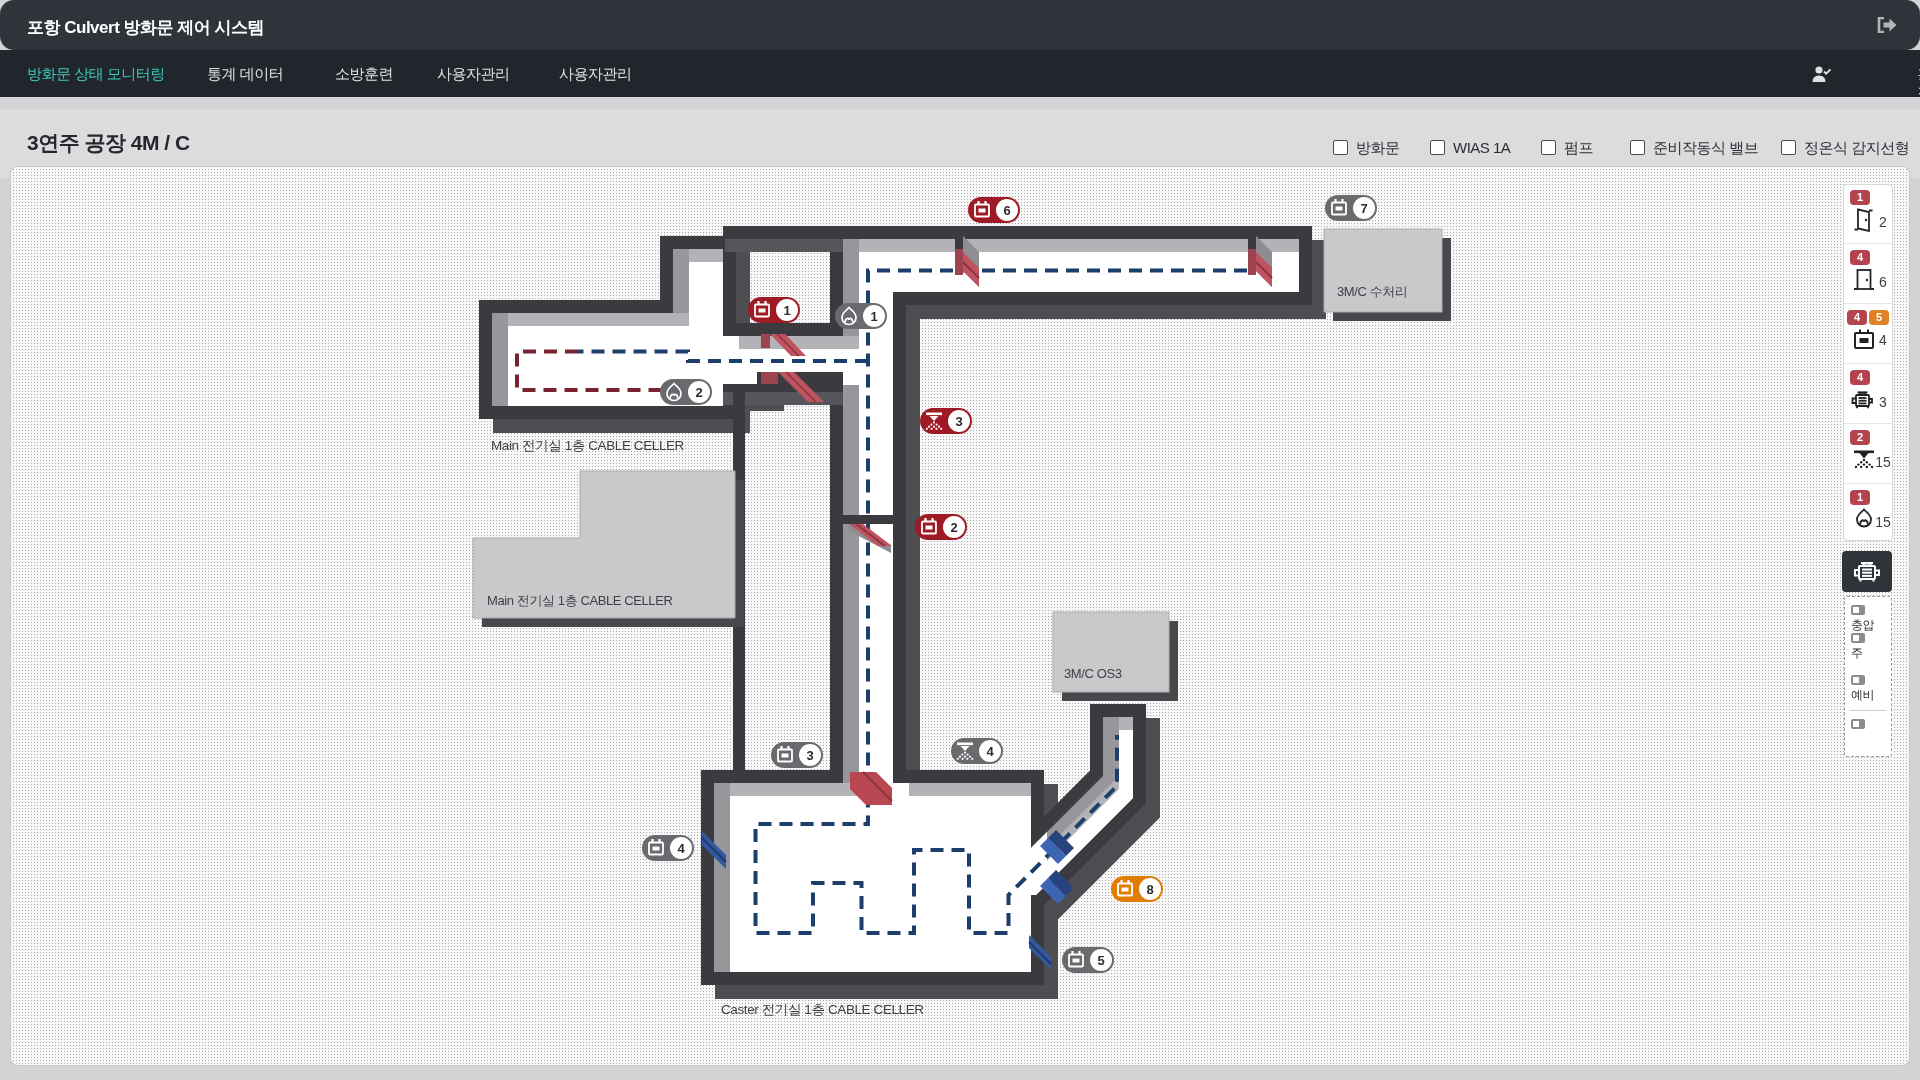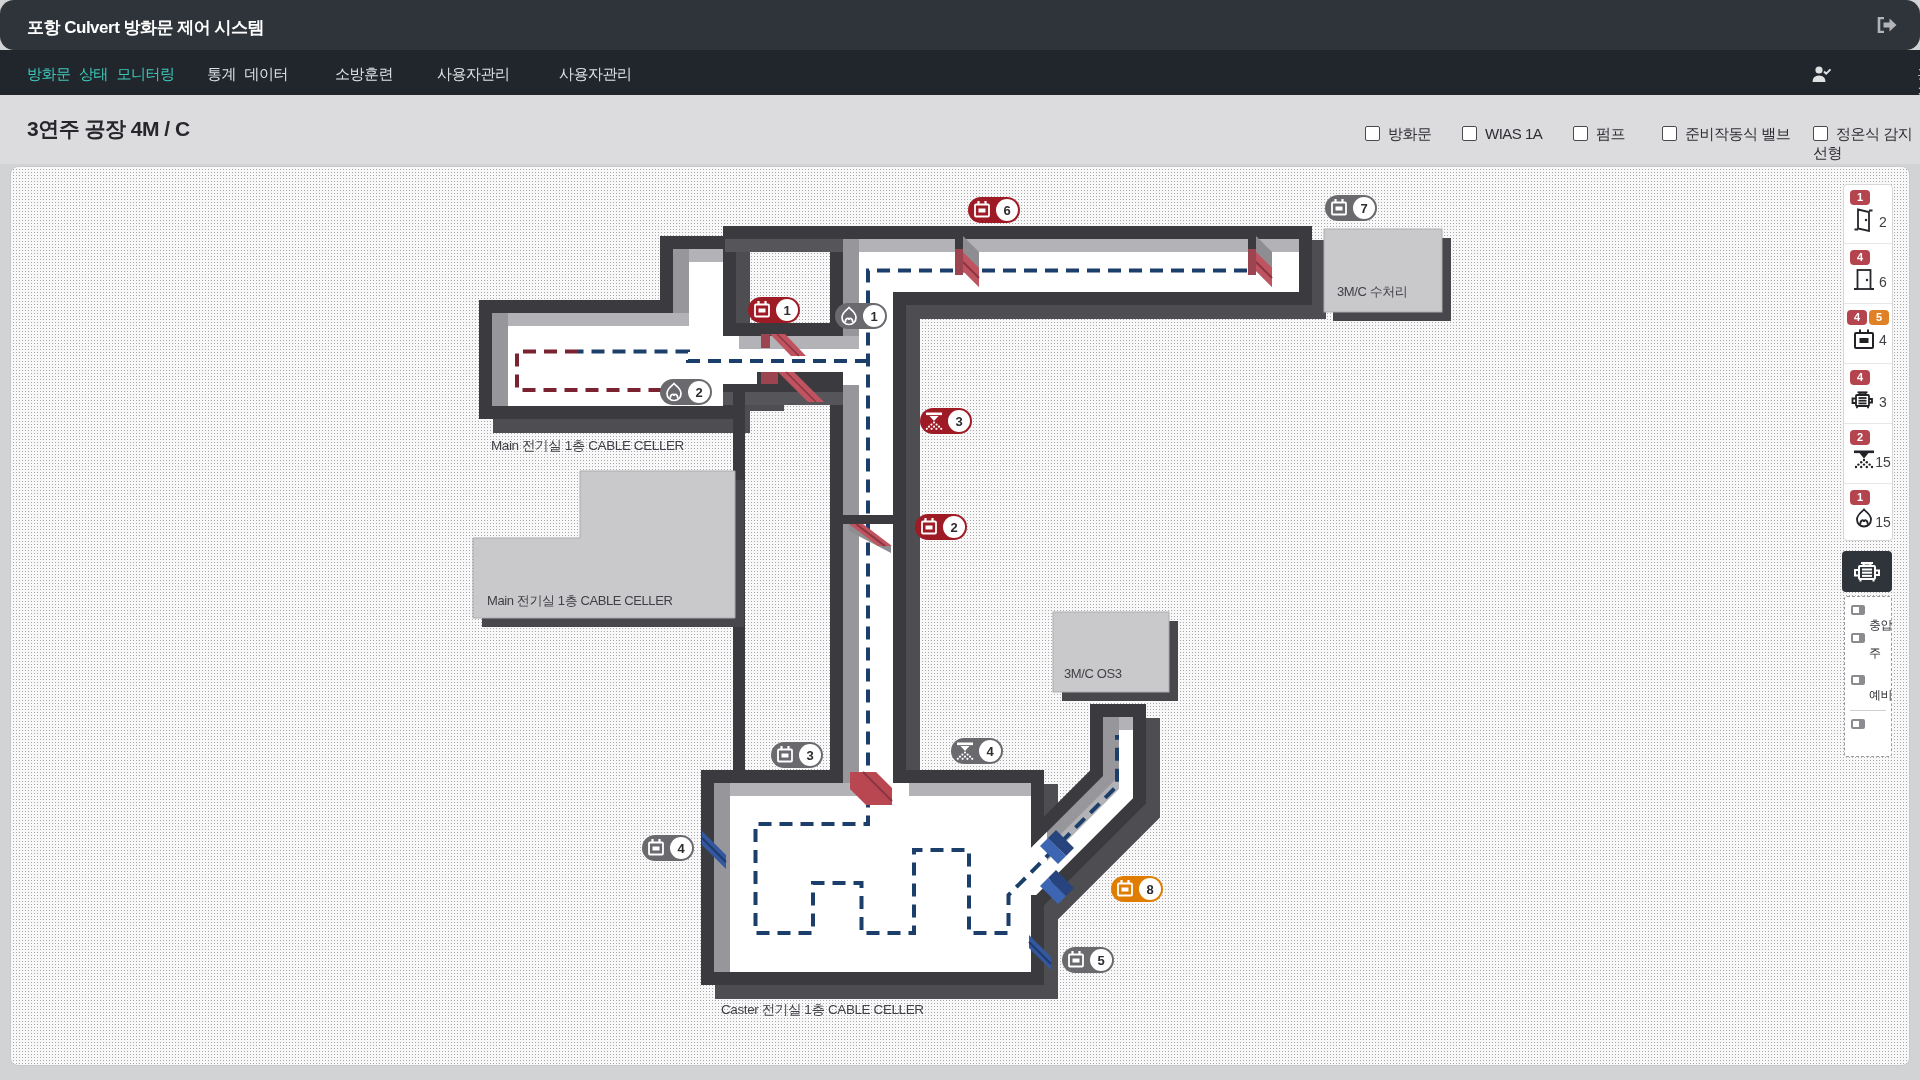--- a/index.html
+++ b/index.html
@@ -1,24 +1,24 @@
 <!DOCTYPE html>
 <html lang="ko"><head>
 <meta charset="utf-8">
 <style>
   * { margin:0; padding:0; box-sizing:border-box; }
   html,body { width:1920px; height:1080px; overflow:hidden; background:#d2d3d5;
     font-family:"Liberation Sans", sans-serif; }
   .hdr { position:absolute; left:0; top:0; width:1920px; height:50px; background:#2e343a;border-radius:14px; }
   .hdr .title { position:absolute; left:27px; top:16px; font-size:17px; font-weight:bold; color:#fff; letter-spacing:-0.5px;}
   .nav { position:absolute; left:0; top:50px; width:1920px; height:47px; background:#21262c; }
-  .nav .tab { position:absolute; top:15px; font-size:15px; color:#dfe1e3; letter-spacing:-0.5px;font-family:Liberation Mono, monospace;}
+  .nav .tab { position:absolute; top:15px; font-size:15px; color:#dfe1e3; letter-spacing:-0.5px;}
   .nav .tab.act { color:#3fc8ba; }
-  .strip { position:absolute; left:0; top:95px; width:1920px; height:69px; background:#dcdcdf; }
-  .cbrow { position:absolute; top:30px; height:16px; font-size:15px; color:#2e2e33; letter-spacing:-0.5px;margin-left:32px;}
+  .strip { position:absolute; left:0; top:109px; width:1920px; height:69px; background:#dcdcdf; }
+  .cbrow { position:absolute; top:30px; height:16px; font-size:15px; color:#2e2e33; letter-spacing:-0.5px;}
   .cb { display:inline-block; width:15px; height:15px; border:1.6px solid #4a4a50; border-radius:2px; background:#fff; vertical-align:-2px; margin-right:8px;}
   .panel { position:absolute; left:10px; top:166px; width:1900px; height:900px; background:#f8f8f9; border:1px solid #c9c9cc; border-radius:8px;
     background-image: radial-gradient(circle, #a8a8ac 0.8px, rgba(0,0,0,0) 0.8px);
     background-size: 3px 3px; background-position: 1px 1px; }
   svg text { font-family:"Liberation Sans", sans-serif; }
 </style>
 </head>
 <body>
 <div class="hdr">
   <div class="title">포항 Culvert 방화문 제어 시스템</div>
@@ -296,21 +296,21 @@
 
 </svg>
 <style>
  .lgp { position:absolute; left:1843px; top:184px; width:50px; height:357px; background:#fff; border:1px solid #d8d8db; border-radius:4px; }
  .lgi { position:absolute; left:0; width:48px; height:59px; border-bottom:1px solid #e8e8ea; }
  .lgi:last-child { border-bottom:none; }
  .lbadge { position:absolute; top:5px; width:20px; height:15px; border-radius:4px; background:#b4454f; color:#fff; font-size:11px; font-weight:bold; text-align:center; line-height:15px; }
  .lcount { position:absolute; left:31px; top:29px; width:16px; font-size:14px; color:#3f3f44; text-align:center; }
  .tgl { position:absolute; width:14px; height:10px; background:#8c8c90; border-radius:2px; }
  .tgl::after { content:""; position:absolute; left:1.5px; top:2px; width:6px; height:6px; background:#fff; }
- .tlb { position:absolute; font-size:12px; color:#2e2e33; letter-spacing:-0.5px;margin-left:18px;}
+ .tlb { position:absolute; font-size:12px; color:#2e2e33; letter-spacing:-0.5px;}
 </style>
 <div class="lgp">
   <div class="lgi" style="top:0">
     <div class="lbadge" style="left:6px">1</div>
     <svg width="26" height="26" viewBox="0 0 26 26" style="position:absolute;left:7px;top:21px">
         <g fill="none" stroke="#26262b" stroke-width="1.8">
           <path d="M7,3.5 L18,6 L18,25 L7,22.5 Z"></path>
           <path d="M18,4.5 L21.5,4.5 M7,23.5 L3.5,23.5"></path>
           <circle cx="15" cy="14" r="1.2" fill="#26262b" stroke="none"></circle>
         </g>

